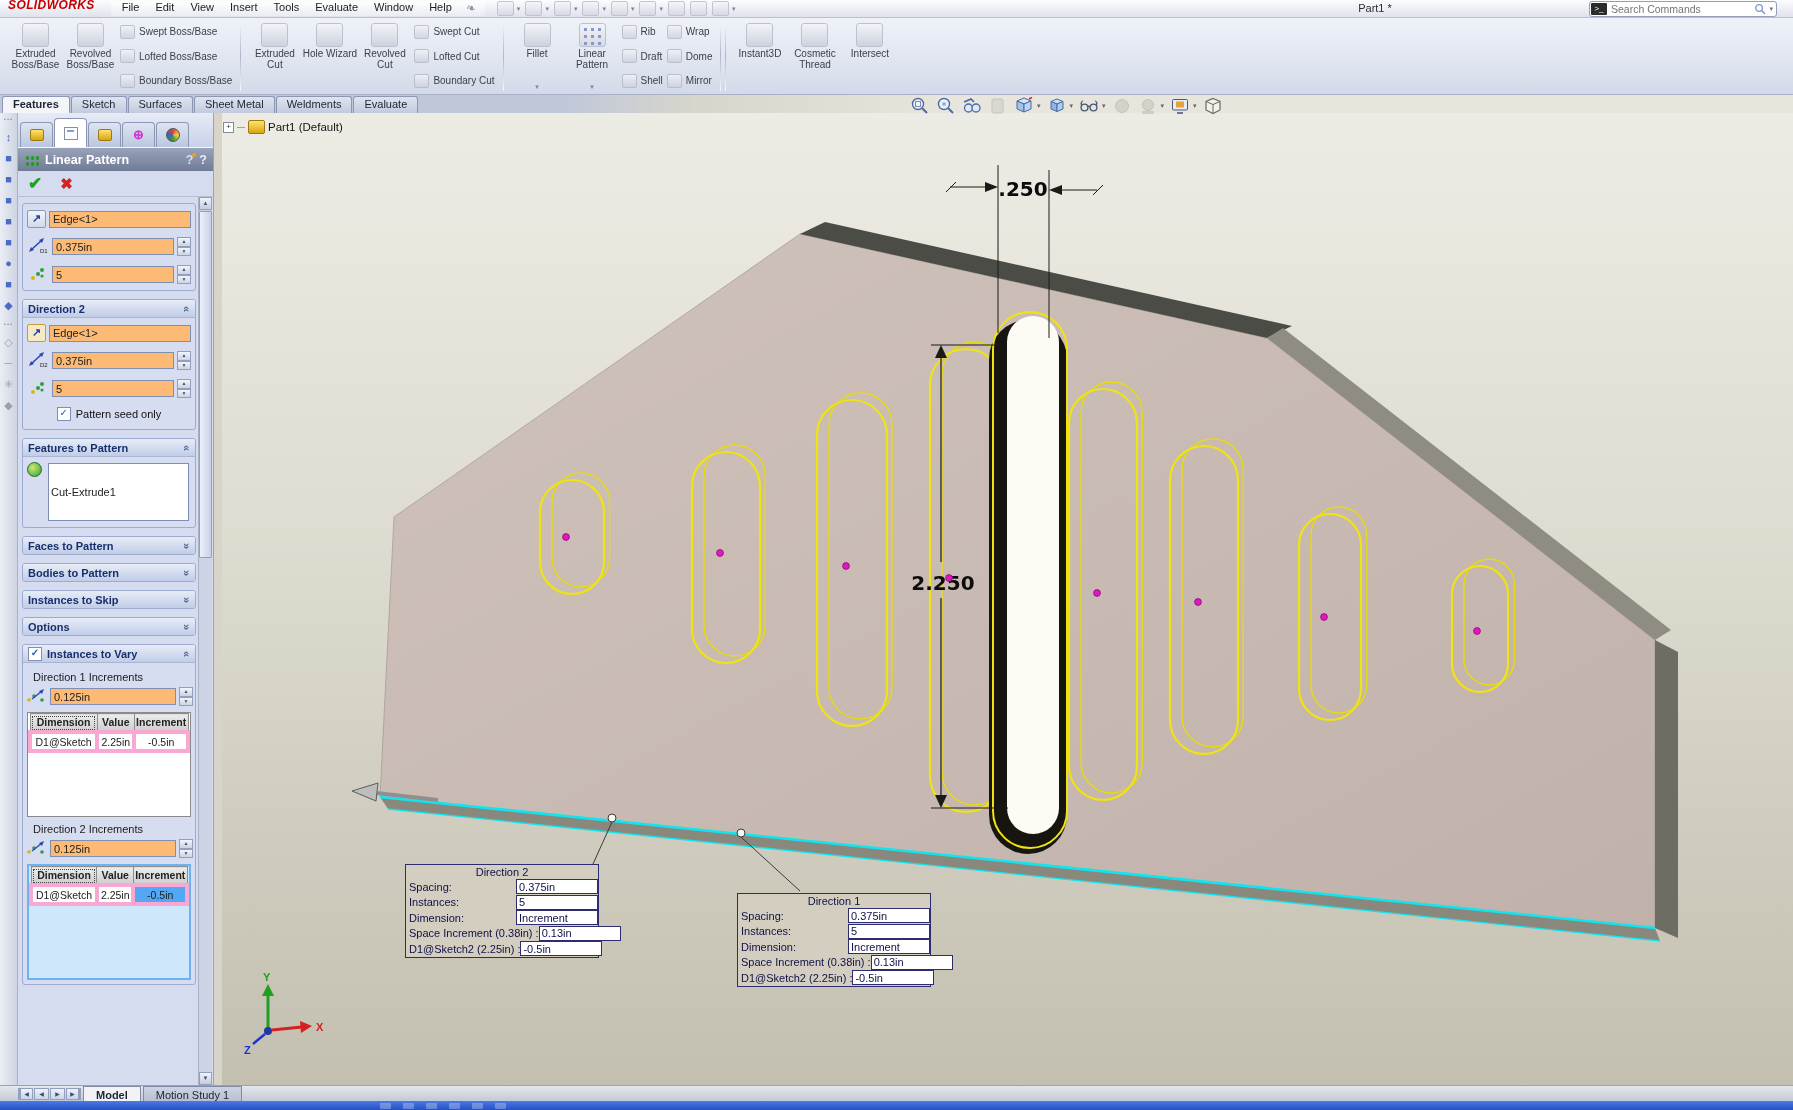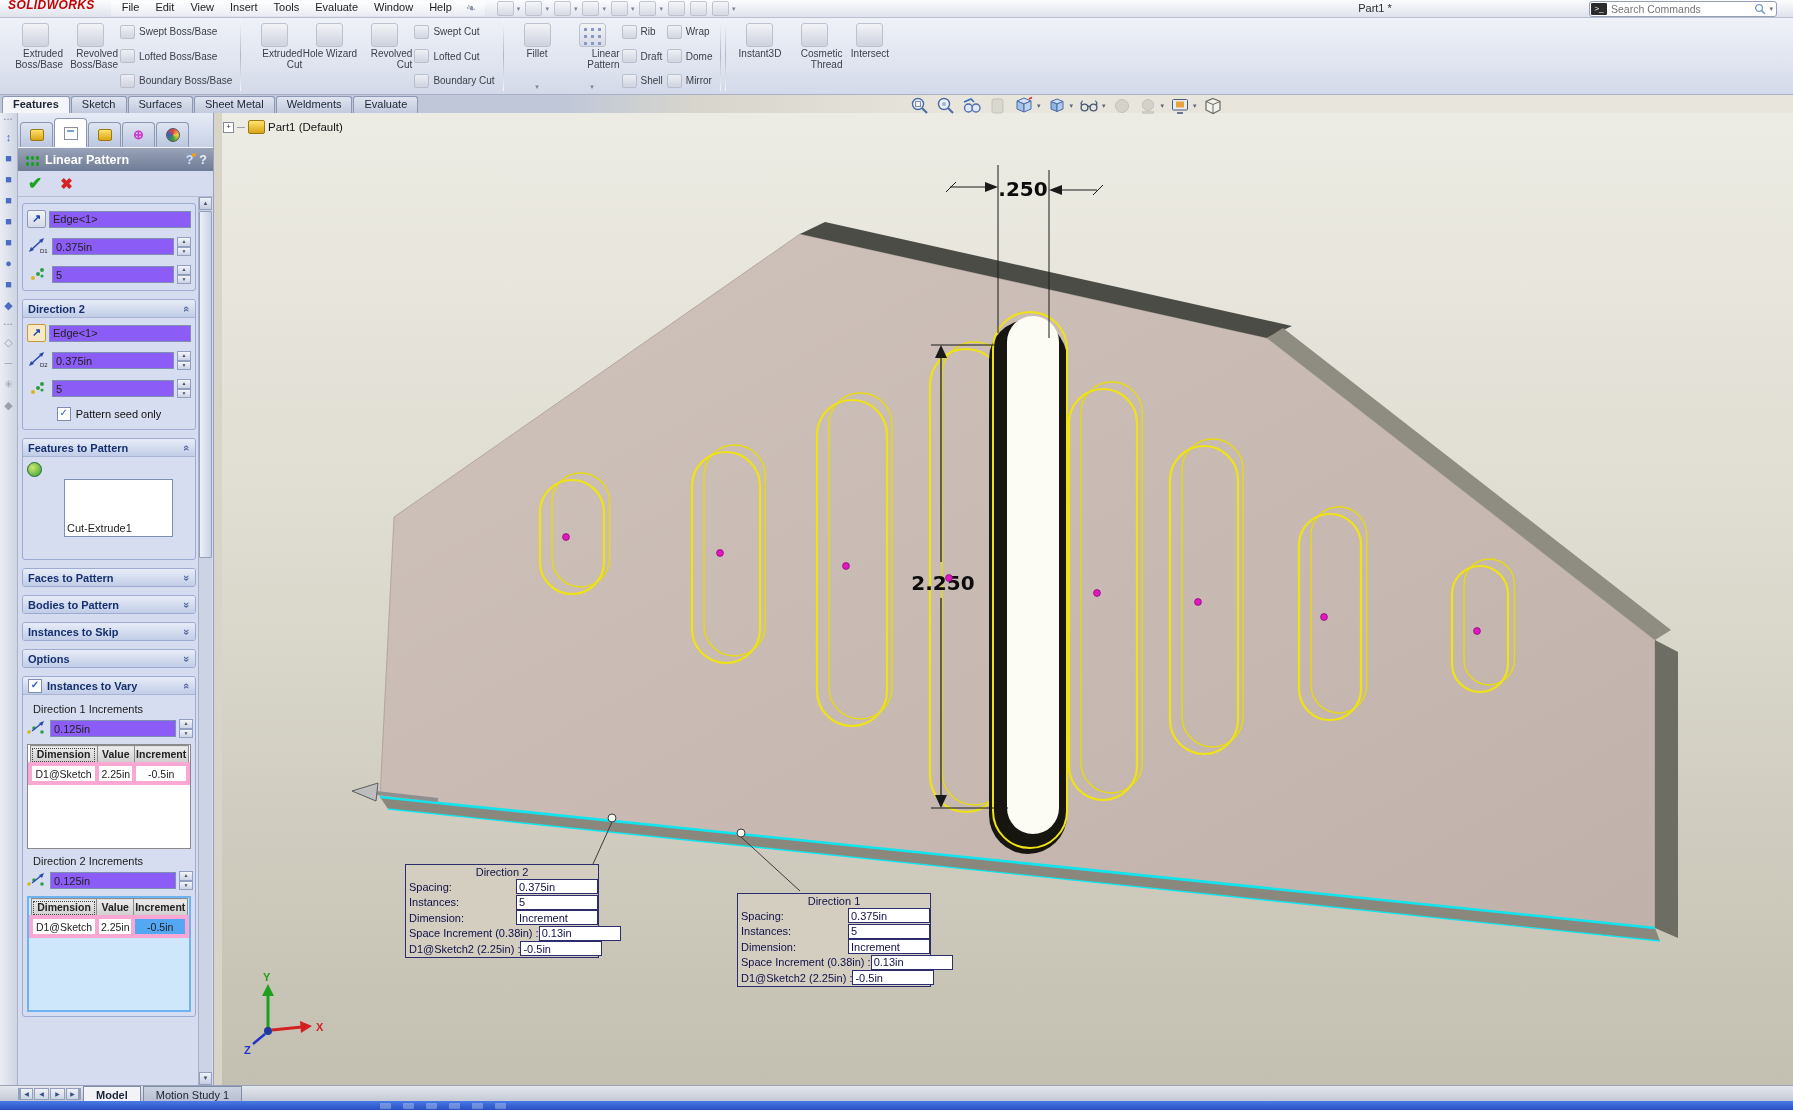--- a/index.html
+++ b/index.html
@@ -32,21 +32,21 @@
   .ribbon{position:absolute;left:0;top:17px;width:1793px;height:78px;
     background:linear-gradient(#eff2f8,#dee3ef 65%,#d3d9e9);border-bottom:1px solid #a9b1c6;
     display:flex;align-items:stretch;padding-left:4px;box-sizing:border-box}
   .rgroup{display:flex;align-items:flex-start;padding:2px 4px}
   .rdivider{width:1px;background:linear-gradient(#f6f8fc,#aeb6ca,#f6f8fc);margin:3px 2px}
   .rbig{width:55px;height:72px;display:flex;flex-direction:column;align-items:center;padding-top:4px;
         position:relative;box-sizing:border-box}
   .ric{width:25px;height:22px;border:1px solid #b2b7c4;border-radius:3px;
        background:linear-gradient(#f4f5f8,#c9cdd9);opacity:.8;flex:none;margin-bottom:2px}
   .ric.dots{background:radial-gradient(circle,#6f84c0 1.5px,transparent 1.9px) 2px 2px / 7px 7px,linear-gradient(#f4f5f8,#d4d8e4)}
-  .rlabel{font-size:10px;line-height:10.5px;text-align:right;color:#3d4049}
+  .rlabel{font-size:10px;line-height:10.5px;text-align:center;color:#3d4049}
   .rcaret{position:absolute;bottom:0;left:50%;transform:translateX(-50%);font-size:7px;color:#7d8598}
   .rcol{display:flex;flex-direction:column;justify-content:space-between;height:64px;padding:5px 2px}
   .rsmall{display:flex;align-items:center;gap:4px;height:15px;white-space:nowrap;color:#3d4049;font-size:10px}
   .ric-s{width:13px;height:12px;border:1px solid #b2b7c4;border-radius:2px;
          background:linear-gradient(#f2f3f7,#cdd1dd);opacity:.8;flex:none}
 
   
   .tabrow{position:absolute;left:0;top:95px;width:1793px;height:18px;
     background:linear-gradient(90deg,#bfc7d9 0,#bfc7d9 560px,#d8d6cc 700px,#e8e6dc 950px,#e8e6dc 100%);
     display:flex;align-items:flex-end;padding-left:2px;box-sizing:border-box;z-index:5}
@@ -98,30 +98,30 @@
   .ghead{height:17px;display:flex;align-items:center;padding:0 5px;font-size:11px;font-weight:bold;color:#16306f;
          background:linear-gradient(#e7ecf7,#c1cde7);border-bottom:1px solid #a9b5d3;border-radius:2px 2px 0 0}
   .ghead-only{border-bottom:none;border-radius:2px}
   .chev{margin-left:auto;color:#53689c;font-size:11px;display:inline-block;transform:rotate(90deg)}
   .gbody{padding:6px 4px 4px}
   .frow{display:flex;align-items:center;gap:3px;margin-bottom:9px}
   .fic{width:22px;flex:none;text-align:center}
   .refbtn{width:17px;height:16px;border:1px solid #8b98b6;border-radius:2px;background:linear-gradient(#f2f4f9,#d3d9e8);
           color:#2244aa;font-weight:bold;font-size:11px;line-height:15px;text-align:center;flex:none}
   .refbtn.pressed{background:#f6e9c4;border-color:#c79b3b}
-  .tfield{flex:1;height:15px;background:#8b5cf6;border:1px solid #7e8fb2;font-size:11px;padding:0 3px;
+  .tfield{flex:1;height:15px;background:#fdba74;border:1px solid #7e8fb2;font-size:11px;padding:0 3px;
           display:flex;align-items:center;min-width:0}
   .spin{width:14px;height:19px;display:flex;flex-direction:column;flex:none}
   .spin span{flex:1;background:linear-gradient(#f3f5fa,#ccd3e4);border:1px solid #93a0bd;font-size:5px;
              line-height:7px;text-align:center;color:#45516f}
   .chkrow{display:flex;align-items:center;gap:5px;justify-content:center;margin:2px 0 4px;font-size:11px;color:#111}
   .chk{width:12px;height:12px;background:#fff;border:1px solid #7e8fb2;color:#2458c8;font-size:10px;
        line-height:10px;text-align:center;flex:none}
-  .listbox{background:#fff;border:1px solid #7e8fb2;height:52px;margin:18px;padding:2px;display:flex;gap:5px;
-           align-items:flex-end;font-size:11px}
+  .listbox{background:#fff;border:1px solid #7e8fb2;height:52px;margin:2px;padding:2px;display:flex;gap:5px;
+           align-items:center;font-size:11px}
   .f2p-ic{width:13px;height:13px;border-radius:50%;background:radial-gradient(circle at 35% 35%,#cfe86a,#2f9e3f);border:1px solid #1f6e2f;flex:none;margin-top:1px}
   .inc-label{font-size:11px;color:#1a1a1a;margin:4px 0 4px 8px}
   .tblwrap{border:1px solid #8a8a8a;background:#fff;height:103px;margin:0 2px 6px;overflow:hidden}
   .tblwrap.sel{border:2px solid #6fb2f2;background:#cfe7fa;height:112px;margin-bottom:0}
   table.vartable{border-collapse:collapse;font-size:10.5px;width:100%}
   .vartable th{background:linear-gradient(#ececec,#cfcfcf);border:1px solid #8d8d8d;font-weight:bold;height:16px;padding:0 1px;font-size:10.5px}
   .vartable th.focus{outline:1px dotted #444;outline-offset:-3px}
   .vartable td{border:4px solid #f9a8d4;background:#fff;height:15px;text-align:center;padding:0 1px}
   .vartable td.selcell{background:#54a7f2}
   .pm-scrollbar{position:absolute;right:1px;top:0;bottom:0;width:13px;background:#ccd3e4;border-left:1px solid #a9b1c4}

